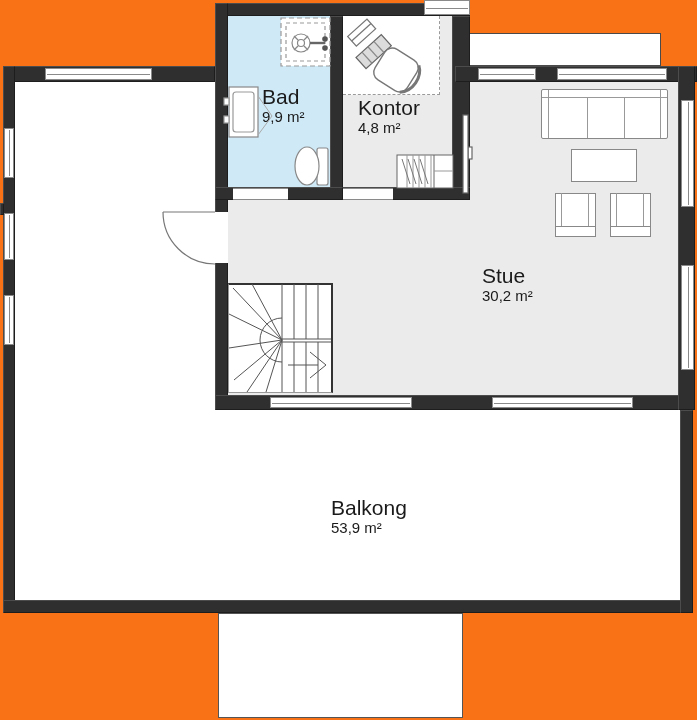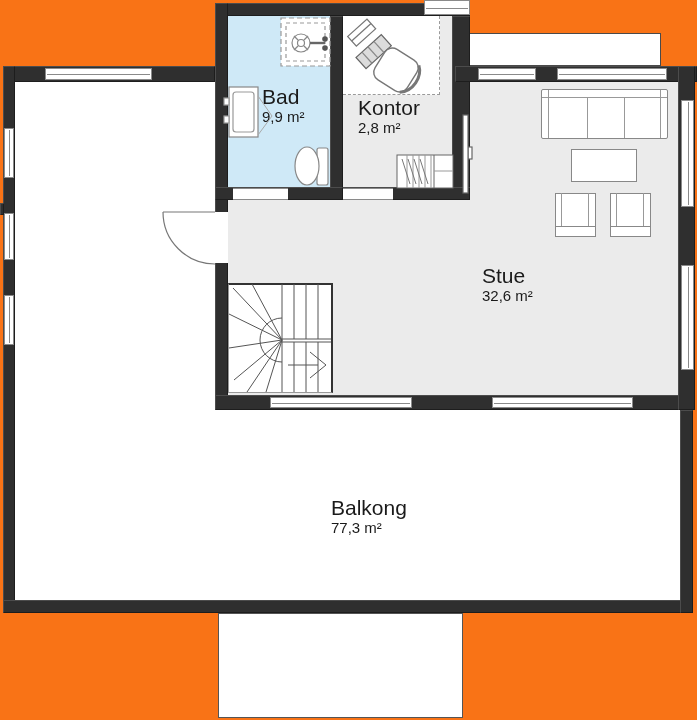--- a/index.html
+++ b/index.html
@@ -97,29 +97,29 @@
   <div class="abs threshold" style="left:233px;top:188px;width:55px;height:12px;"></div>
   <div class="abs threshold" style="left:343px;top:188px;width:50px;height:12px;"></div>
   <div class="abs opening" style="left:215px;top:212px;width:13px;height:51px;"></div>
 
   <div class="room-label" style="left:262px;top:85px;">
     <span class="label-name">Bad</span>
     <span class="label-area">9,9 m²</span>
   </div>
   <div class="room-label" style="left:358px;top:96px;">
     <span class="label-name">Kontor</span>
-    <span class="label-area">2,8 m²</span>
+    <span class="label-area">4,8 m²</span>
   </div>
   <div class="room-label" style="left:482px;top:264px;">
     <span class="label-name">Stue</span>
-    <span class="label-area">32,6 m²</span>
+    <span class="label-area">30,2 m²</span>
   </div>
   <div class="room-label" style="left:331px;top:496px;">
     <span class="label-name">Balkong</span>
-    <span class="label-area">77,3 m²</span>
+    <span class="label-area">53,9 m²</span>
   </div>
 
   <svg width="697" height="720" viewBox="0 0 697 720">
 
     <g stroke="#777" fill="none" stroke-width="1.2">
       <line x1="163" y1="212" x2="215" y2="212"></line>
       <path d="M 163 212 A 52 52 0 0 0 215 264"></path>
     </g>
 
     <g fill="none" stroke="#999" stroke-width="1.2">

